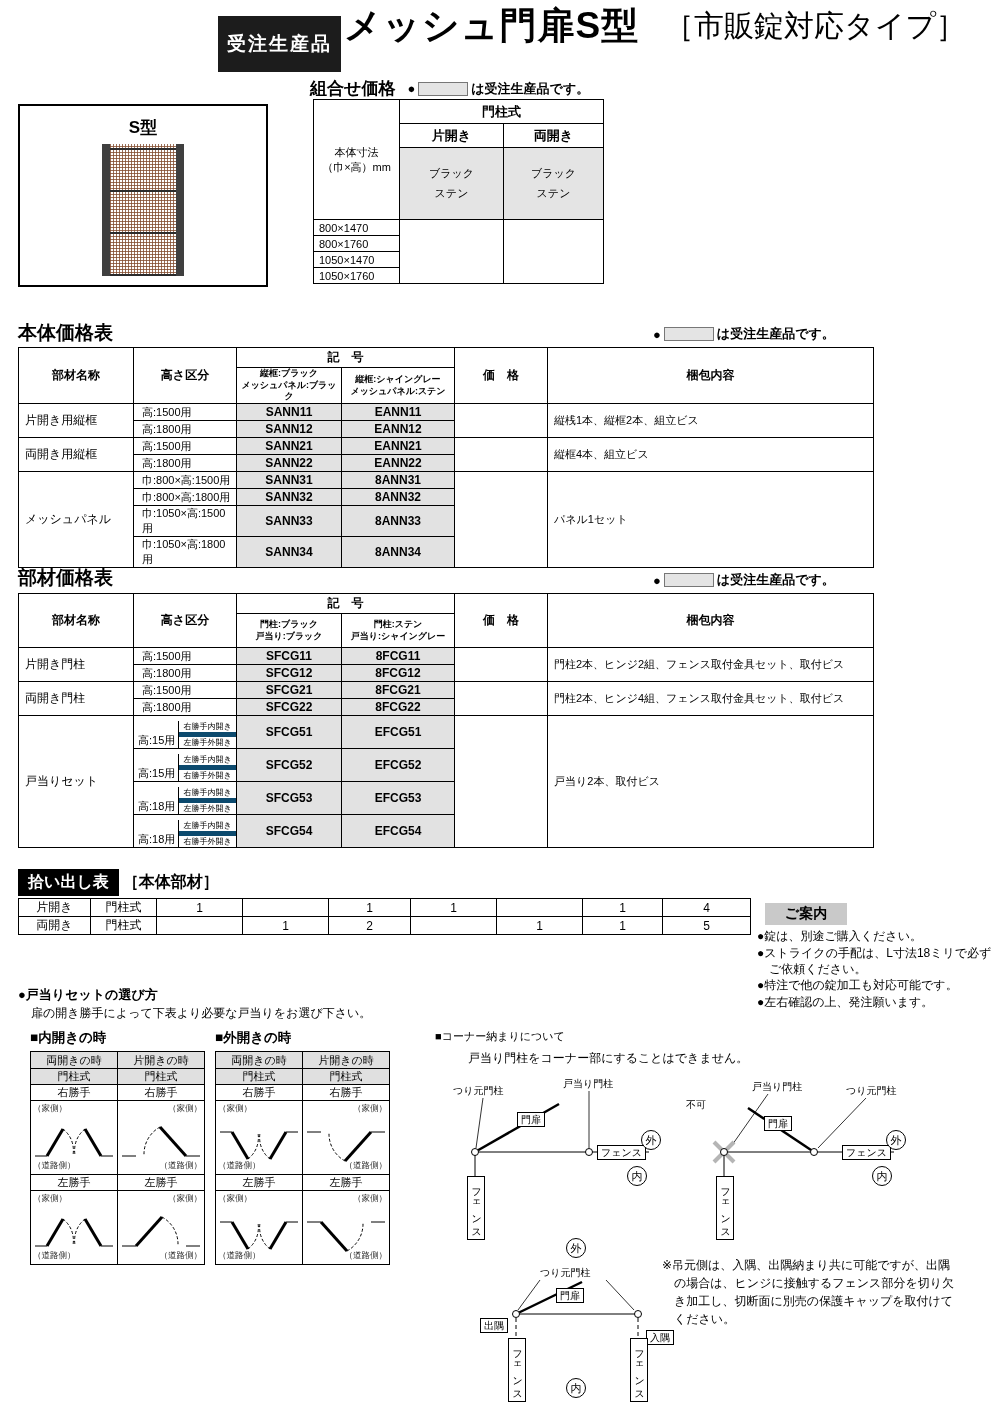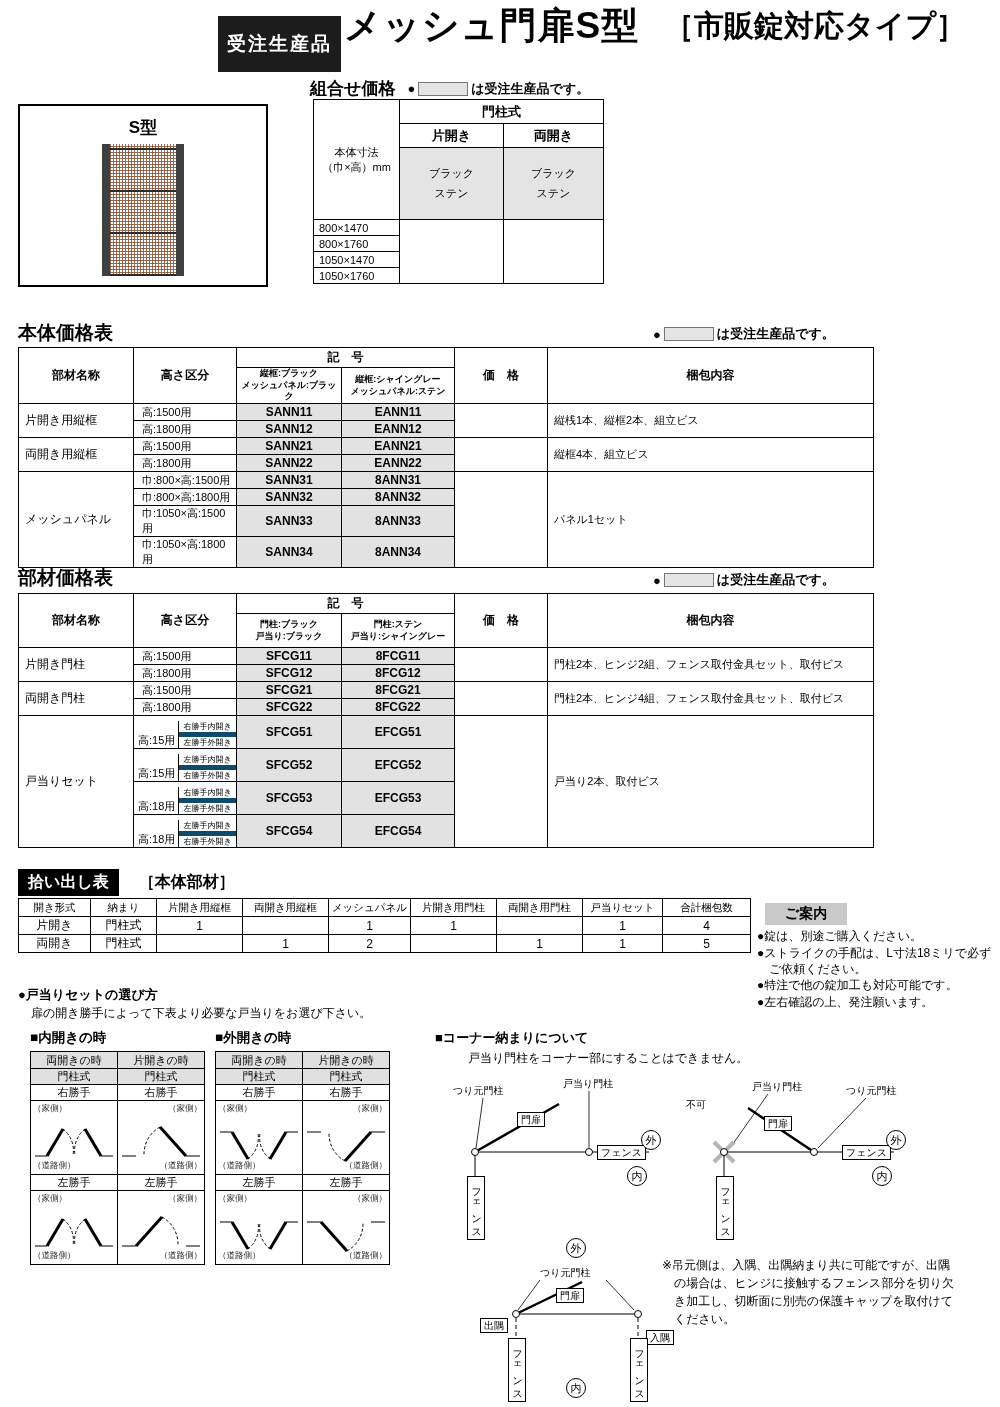--- a/index.html
+++ b/index.html
@@ -3,21 +3,21 @@
 <meta charset="utf-8">
 <style>
   *{margin:0;padding:0;box-sizing:border-box}
   body{font-family:"Liberation Sans","DejaVu Sans",sans-serif;background:#fff;color:#000}
   .page{position:relative;width:1000px;height:1407px;background:#fff;overflow:hidden}
   .pre{white-space:pre-line}
 
   
   .hdr-badge{position:absolute;left:218px;top:16px;background:#1c1c1c;color:#fff;font-size:19px;font-weight:bold;padding:15px 9px;letter-spacing:2px}
   .hdr-title{position:absolute;left:344px;top:1px;font-size:37px;font-weight:bold;letter-spacing:1px}
-  .hdr-sub{position:absolute;left:664px;top:6px;font-size:30px;font-weight:bold}
+  .hdr-sub{position:absolute;left:664px;top:6px;font-size:30px;font-weight:normal}
 
   
   .product-box{position:absolute;left:18px;top:104px;width:250px;height:183px;border:2px solid #000}
   .product-label{position:absolute;left:0;right:0;top:10px;text-align:center;font-size:17px;font-weight:bold}
   .gate{position:absolute;left:50%;top:38px;transform:translateX(-50%);width:82px;height:132px;display:flex}
   .gate-post{width:8px;background:#3f3f3f}
   .gate-mesh{flex:1;background:
     repeating-linear-gradient(0deg,#2b2b2b 0 2px,transparent 2px 42px),
     repeating-linear-gradient(90deg,rgba(130,75,45,.8) 0 1px,transparent 1px 3px),
     repeating-linear-gradient(0deg,rgba(130,75,45,.8) 0 1px,transparent 1px 3px)}
@@ -50,21 +50,21 @@
   .contents-cell{font-size:11px;text-align:left;padding-left:6px}
 
   .hcell{padding:0}
   .hsplit{display:flex;align-items:flex-end;height:31px}
   .hsplit .hval{flex:1;display:flex;align-items:center;padding-left:4px;font-size:11px}
   .hsplit .hsub{width:58px;border-left:1px solid #000;display:flex;flex-direction:column}
   .hsplit .hsub i{flex:1;font-style:normal;font-size:8px;display:flex;align-items:center;justify-content:center;white-space:nowrap}
   .hsplit .hsub i+i{border-top:5px solid #0c4a6e}
 
   
-  .pickup-title{position:absolute;left:18px;top:869px;display:flex;align-items:center;gap:20px}
+  .pickup-title{position:absolute;left:18px;top:869px;display:flex;align-items:center;gap:4px}
   .pickup-title .black-box{background:#000;color:#fff;font-size:16px;font-weight:bold;padding:3px 10px}
   .pickup-title .sub{font-size:16px;font-weight:bold}
   .pickup td{font-size:12px}
   .pickup .ph td{font-size:10.5px}
 
   
   .guide-title{position:absolute;left:765px;top:903px;width:82px;background:#c9c9c9;text-align:center;font-size:14px;font-weight:bold;padding:2px 0}
   .guide-list{position:absolute;left:757px;top:929px;width:235px;font-size:12px;line-height:1.32}
   .guide-list div{padding-left:1em;text-indent:-1em;margin-bottom:1px}
 
@@ -81,21 +81,21 @@
   .diagram-cell{position:relative}
   .side-label{position:absolute;font-size:8.5px;color:#222}
   .side-label.tl{top:2px;left:2px}.side-label.bl{bottom:2px;left:2px}
   .side-label.tr{top:2px;right:2px}.side-label.br{bottom:2px;right:2px}
   .swing-svg{display:block;margin:13px auto 0}
   .flip-h{transform:scaleX(-1)}
   .flip-v{transform:scaleY(-1)}
   .flip-hv{transform:scale(-1,-1)}
 
   
-  .corner-title{position:absolute;left:435px;top:1029px;font-size:13px;font-weight:bold}
+  .corner-title{position:absolute;left:435px;top:1029px;font-size:11px;font-weight:normal}
   .corner-desc{position:absolute;left:468px;top:1050px;font-size:12px}
   .cdiag{position:absolute}
   .cdiag svg{position:absolute;left:0;top:0}
   .dlabel{position:absolute;font-size:10px;white-space:nowrap;z-index:2}
   .dbox{position:absolute;border:1px solid #000;background:#fff;font-size:10px;line-height:13px;padding:0 3px;white-space:nowrap;z-index:2}
   .dbox.vert{writing-mode:vertical-rl;line-height:normal;padding:4px 1px;letter-spacing:2px}
   .dcircle{position:absolute;width:20px;height:20px;border:1px solid #000;border-radius:50%;display:flex;align-items:center;justify-content:center;font-size:11px;background:#fff;z-index:2}
   .corner-note{position:absolute;left:662px;top:1256px;width:300px;font-size:12px;line-height:1.5;padding-left:1em;text-indent:-1em}
 </style>
 </head>
@@ -370,31 +370,20 @@
         <col style="width:66px">
         <col style="width:86px">
         <col style="width:86px">
         <col style="width:82px">
         <col style="width:86px">
         <col style="width:86px">
         <col style="width:80px">
         <col style="width:88px">
       </colgroup>
     <tbody>
-        <tr class="ph" style="height:18px">
-      <td>開き形式</td>
-      <td>納まり</td>
-      <td>片開き用縦框</td>
-      <td>両開き用縦框</td>
-      <td>メッシュパネル</td>
-      <td>片開き用門柱</td>
-      <td>両開き用門柱</td>
-      <td>戸当りセット</td>
-      <td>合計梱包数</td>
-    </tr>
     <tr style="height:16px">
       <td>片開き</td>
       <td>門柱式</td>
       <td>1</td>
       <td></td>
       <td>1</td>
       <td>1</td>
       <td></td>
       <td>1</td>
       <td>4</td>

